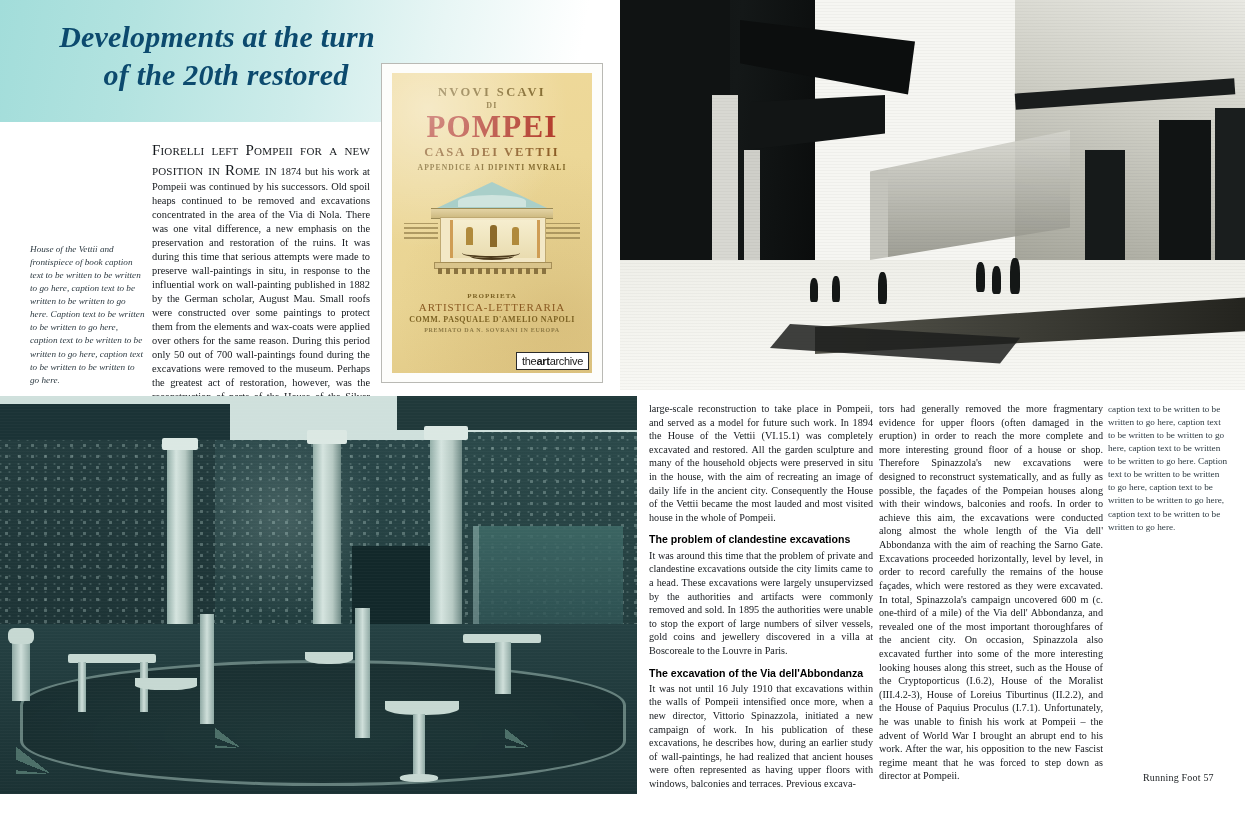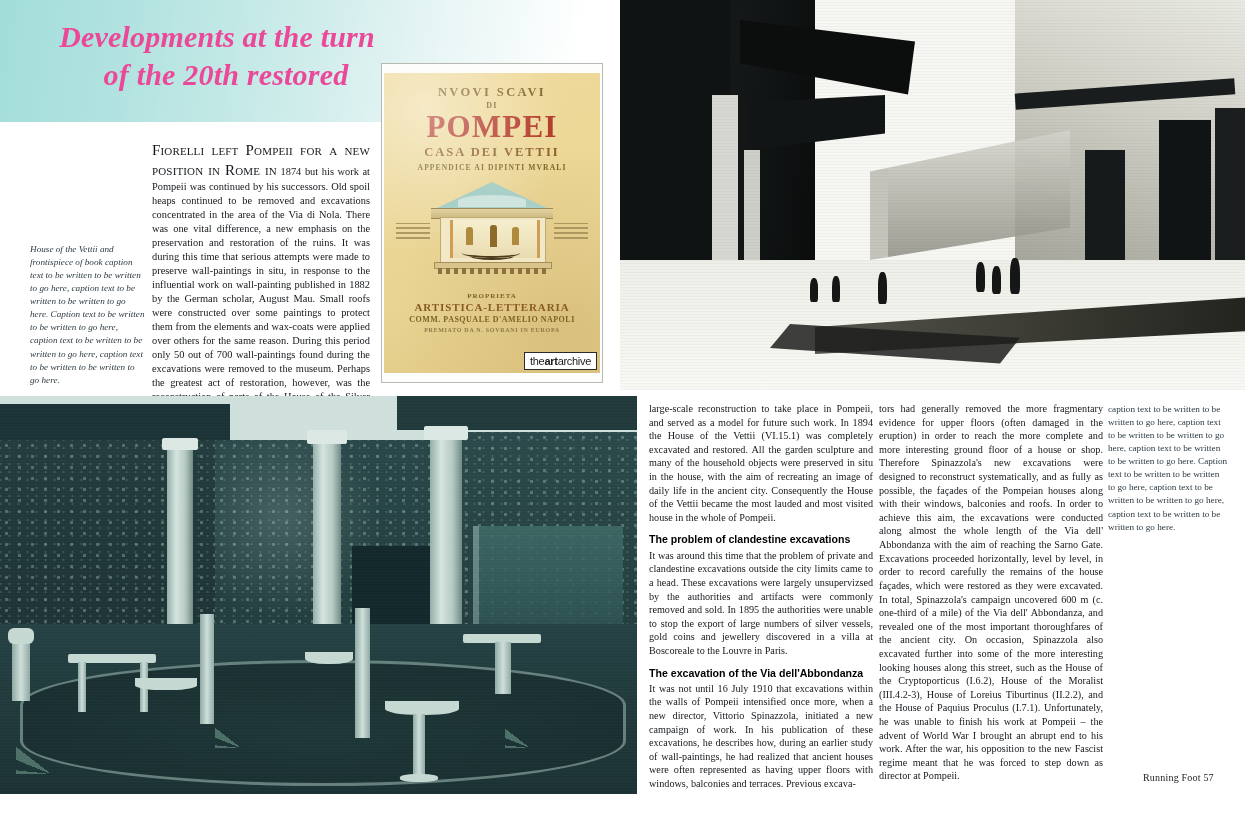--- a/index.html
+++ b/index.html
@@ -15,21 +15,21 @@
   
   .hdr-grad{
     position:absolute;left:0;top:0;width:620px;height:122px;
     background:linear-gradient(100deg,#a2ddda 0%,#b3e3e0 22%,#cdecea 48%,#e8f6f5 70%,#ffffff 92%);
   }
   .spread-title{
     position:absolute;left:52px;top:18px;width:330px;
     font-family:"Liberation Serif", serif;
     font-style:italic;font-weight:700;
     font-size:30px;line-height:1.25;
-    color:#ec4899;
+    color:#0c4a6e;
     text-align:center;
     letter-spacing:.2px;
   }
   .spread-title .l2{display:block;padding-left:18px;}
 
   
   .left-caption{
     position:absolute;left:30px;top:243px;width:116px;
     font-style:italic;font-size:9.2px;line-height:1.42;
     color:#2d3a42;text-align:left;
@@ -47,21 +47,21 @@
     font-size:15px;
     letter-spacing:.15px;
   }
 
   
   .poster-frame{
     position:absolute;left:381px;top:63px;width:222px;height:320px;
     background:#fdfdfb;
     border:1px solid #b9b9b4;
     box-sizing:border-box;
-    padding:9px 2px;
+    padding:9px 10px;
   }
   .poster-inner{
     position:relative;width:100%;height:100%;
     background:linear-gradient(170deg,#efd99a 0%,#ecd797 35%,#e9d493 70%,#e2ca87 100%);
     box-sizing:border-box;
     padding-top:12px;
     overflow:hidden;
   }
   .poster-inner:before{
     content:"";position:absolute;inset:0;
@@ -148,21 +148,21 @@
     background:repeating-linear-gradient(0deg,#9a8550 0 2px,transparent 2px 5px);
     opacity:.75;
   }
   .side-block.l{left:12px;}
   .side-block.r{right:12px;}
 
   .pt-prop{
     position:absolute;left:0;right:0;bottom:40px;text-align:center;
   }
   .pt-prop .p1{color:#7d6324;font-size:7px;letter-spacing:1px;font-weight:700;}
-  .pt-prop .p2{color:#8a5a22;font-size:11px;letter-spacing:.9px;font-weight:700;margin-top:1px;}
+  .pt-prop .p2{color:#8a5a22;font-size:11px;letter-spacing:.9px;font-weight:400;margin-top:1px;}
   .pt-prop .p3{color:#7d6324;font-size:8px;letter-spacing:.5px;font-weight:700;margin-top:2px;}
   .pt-prop .p4{color:#8d7a45;font-size:6px;letter-spacing:.7px;font-weight:700;margin-top:3px;}
 
   .watermark{
     position:absolute;right:3px;bottom:3px;
     background:#ffffff;border:1px solid #2b2b2b;
     padding:2px 5px;font-family:"Liberation Sans", sans-serif;
     font-size:11px;color:#1a1a1a;letter-spacing:-.3px;
   }
   .watermark b{font-weight:700;}

